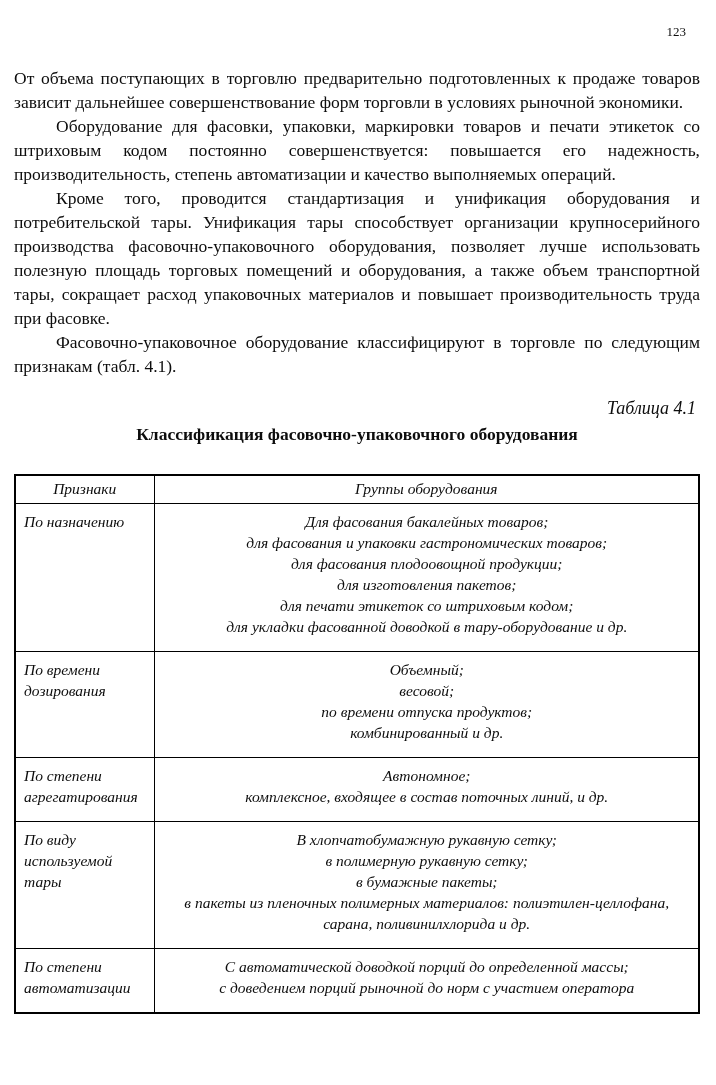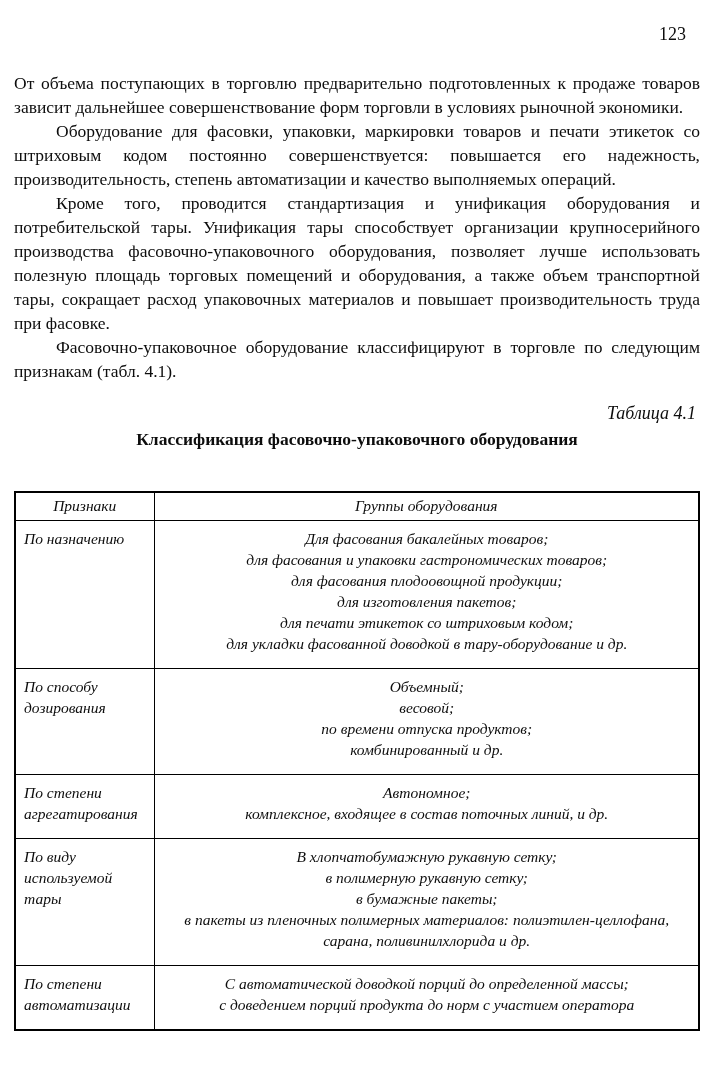--- a/index.html
+++ b/index.html
@@ -11,21 +11,21 @@
     font-family: "Liberation Serif", "DejaVu Serif", serif;
     color: #0d0d0d;
   }
   .page {
     width: 716px;
     height: 1085px;
     padding: 24px 16px 0 14px;
   }
   .page-number {
     text-align: right;
-    font-size: 18px;
+    font-size: 13px;
     padding-right: 14px;
     margin-bottom: 26px;
   }
   .body-text .para {
     font-size: 17.5px;
     line-height: 24px;
     text-align: justify;
   }
   .body-text .para.indent { text-indent: 42px; }
   .table-caption {
@@ -35,21 +35,21 @@
     font-size: 18px;
     line-height: 24px;
     padding-right: 4px;
   }
   .table-title {
     margin-top: 2px;
     text-align: center;
     font-weight: bold;
     font-size: 17.5px;
     line-height: 24px;
-    margin-bottom: 40px;
+    margin-bottom: 28px;
   }
   table.classification {
     width: 100%;
     border-collapse: collapse;
     border: 2px solid #000;
     font-size: 15.5px;
   }
   table.classification th {
     border: 1.6px solid #000;
     font-weight: normal;
@@ -105,21 +105,21 @@
     <td class="groups">
             <div class="group-line">Для фасования бакалейных товаров;</div>
             <div class="group-line">для фасования и упаковки гастрономических товаров;</div>
             <div class="group-line">для фасования плодоовощной продукции;</div>
             <div class="group-line">для изготовления пакетов;</div>
             <div class="group-line">для печати этикеток со штриховым кодом;</div>
             <div class="group-line">для укладки фасованной доводкой в тару-оборудование и др.</div>
           </td>
   </tr>
         <tr>
-    <td class="feature">По способу дозирования</td>
+    <td class="feature">По времени дозирования</td>
     <td class="groups">
             <div class="group-line">Объемный;</div>
             <div class="group-line">весовой;</div>
             <div class="group-line">по времени отпуска продуктов;</div>
             <div class="group-line">комбинированный и др.</div>
           </td>
   </tr>
         <tr>
     <td class="feature">По степени агрегатирования</td>
     <td class="groups">
@@ -133,19 +133,19 @@
             <div class="group-line">В хлопчатобумажную рукавную сетку;</div>
             <div class="group-line">в полимерную рукавную сетку;</div>
             <div class="group-line">в бумажные пакеты;</div>
             <div class="group-line">в пакеты из пленочных полимерных материалов: полиэтилен-целлофана, сарана, поливинилхлорида и др.</div>
           </td>
   </tr>
         <tr>
     <td class="feature">По степени автоматизации</td>
     <td class="groups">
             <div class="group-line">С автоматической доводкой порций до определенной массы;</div>
-            <div class="group-line">с доведением порций продукта до норм с участием оператора</div>
+            <div class="group-line">с доведением порций рыночной до норм с участием оператора</div>
           </td>
   </tr>
       </tbody>
   </table>
 
 </div>
 
 </body></html>

